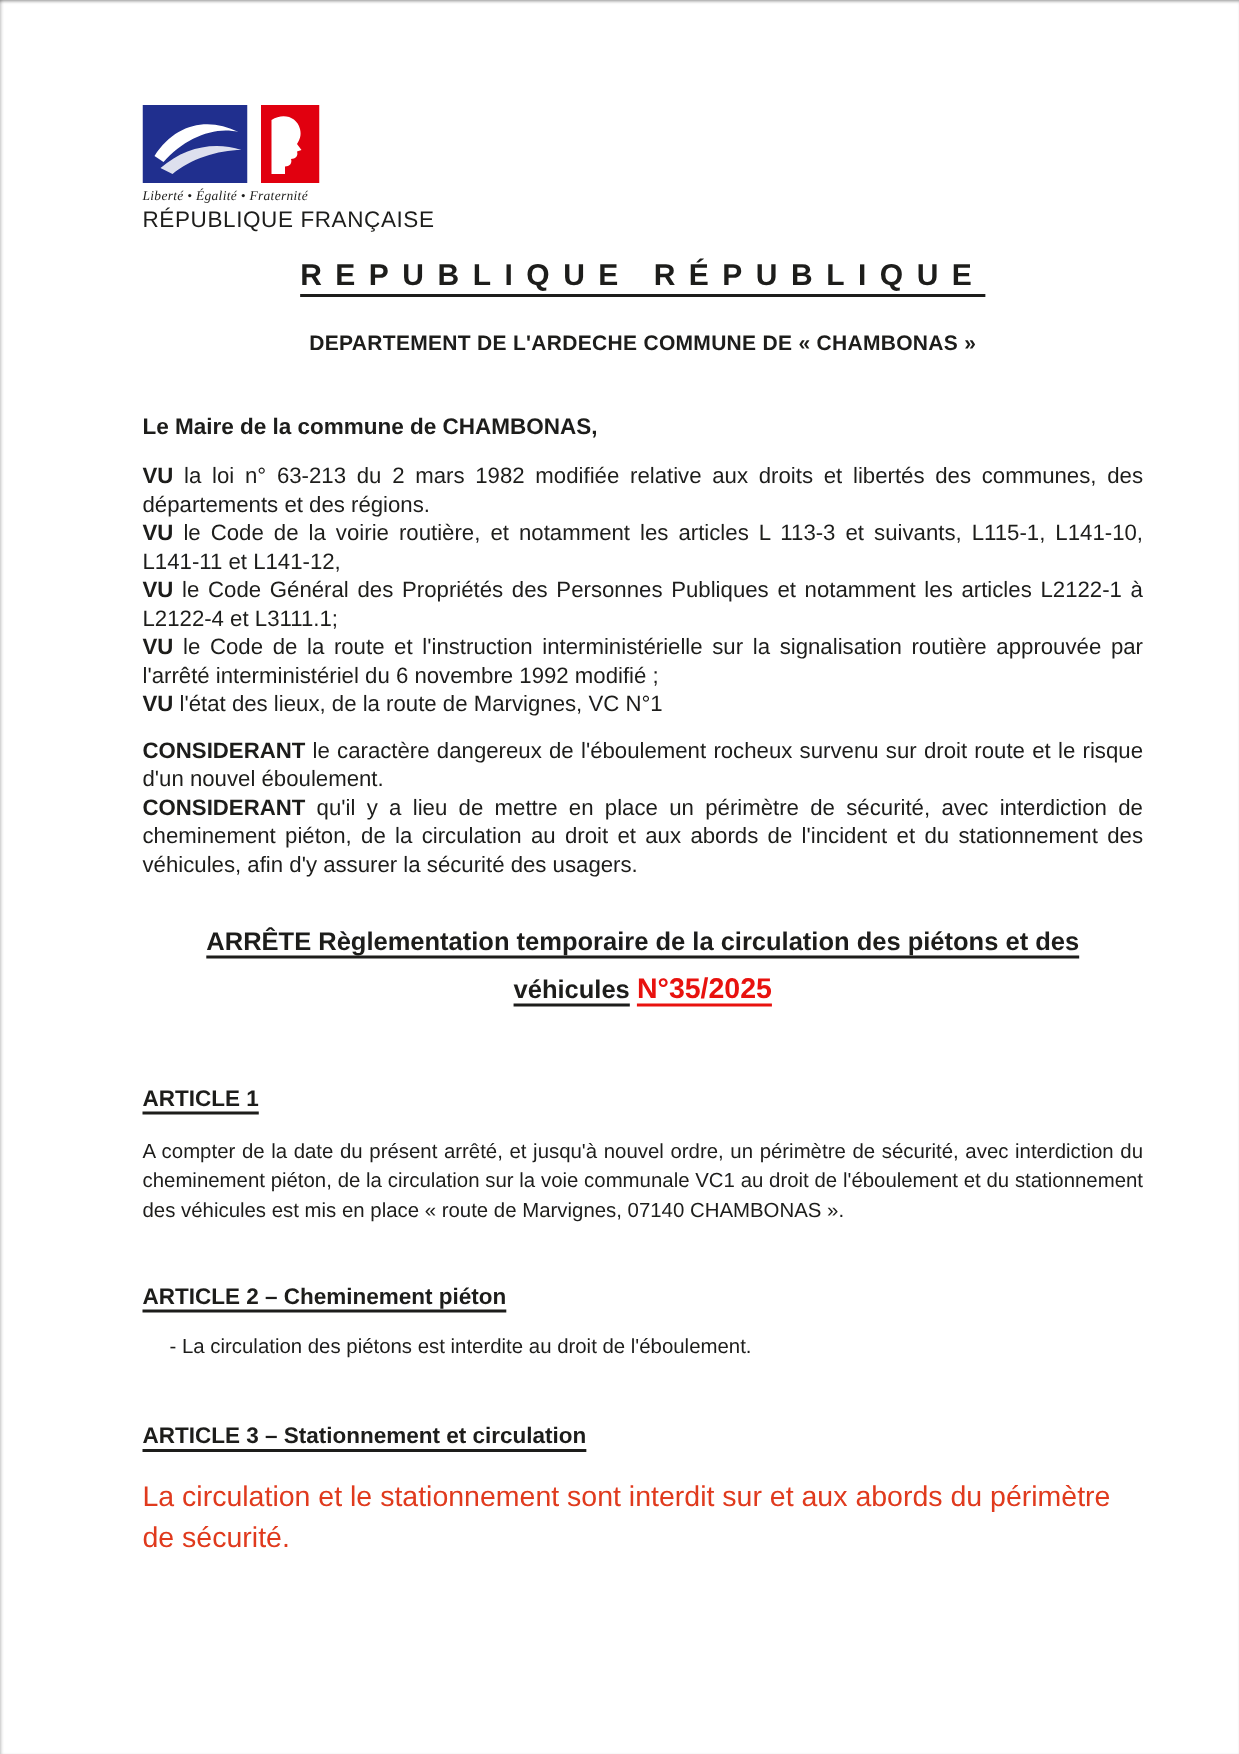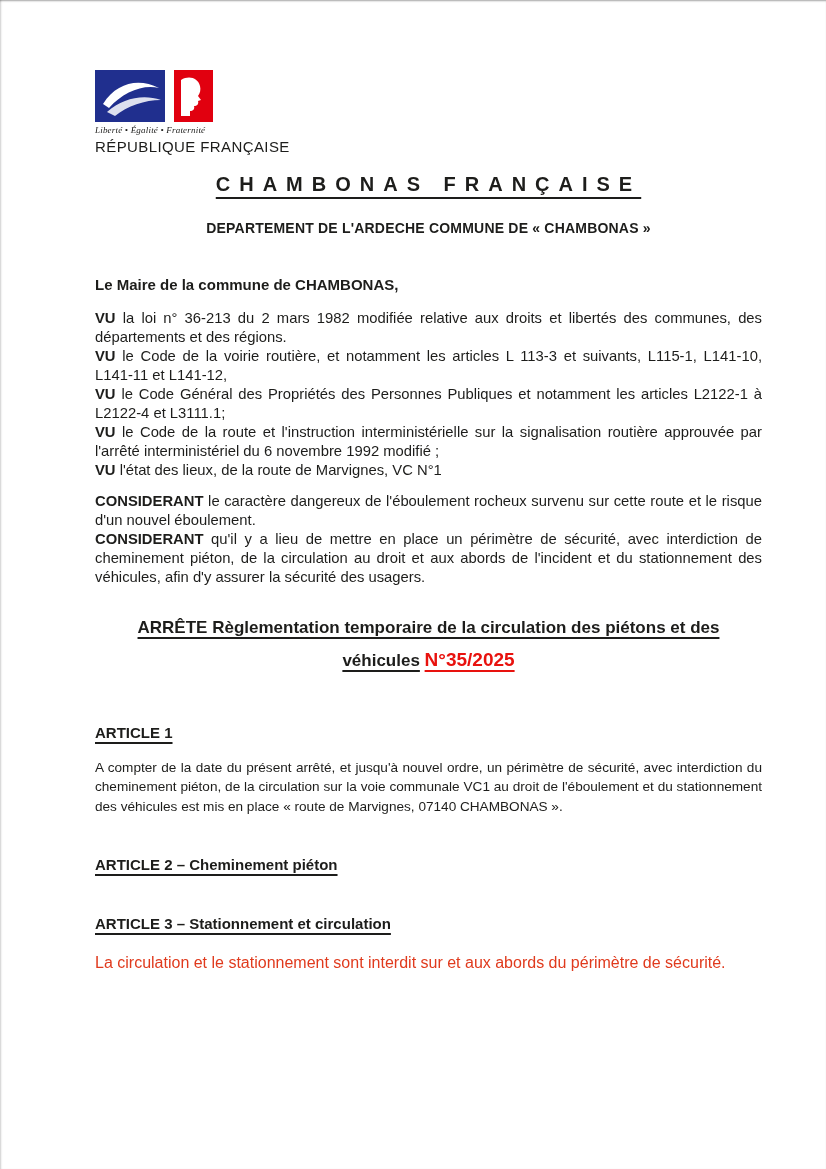--- a/index.html
+++ b/index.html
@@ -123,71 +123,72 @@
     margin-top: 15px;
     font-size: 13.6px;
     line-height: 1.42;
     padding-left: 18px;
   }
   .after-bullet { margin-top: 0; }
   .red-text {
     color: var(--article_red);
     text-align: left;
     margin-top: 20px;
-    font-size: 16px;
+    font-size: 19px;
   }
 </style>
 </head>
 <body>
 
 <div class="page">
 
   <header class="logo-block">
     <svg class="logo-flag" viewBox="0 0 118 52" xmlns="http://www.w3.org/2000/svg">
       <rect x="0" y="0" width="70" height="52" fill="var(--flag_blue, #202f8e)"></rect>
       <rect x="70" y="0" width="9" height="52" fill="#ffffff"></rect>
       <rect x="79" y="0" width="39" height="52" fill="var(--flag_red, #e1000f)"></rect>
       <path d="M8 34 C 22 12, 44 8, 64 18 C 48 14, 28 22, 14 38 Z" fill="#ffffff"></path>
       <path d="M12 42 C 28 28, 48 24, 66 30 C 50 30, 32 36, 20 46 Z" fill="#ffffff" opacity="0.85"></path>
       <path d="M86 10 C 94 5, 103 8, 105 16 C 106 20, 105 23, 103 26 L 106 30 L 103 31 C 104 34, 102 36, 99 36 C 100 39, 98 41, 95 41 L 95 46 L 86 46 Z" fill="#ffffff"></path>
     </svg>
     <div class="logo-motto">Liberté • Égalité • Fraternité</div>
     <div class="logo-republic">RÉPUBLIQUE FRANÇAISE</div>
   </header>
 
-  <h1 class="doc-title">CHAMBONAS FRANÇAISE</h1>
+  <h1 class="doc-title">REPUBLIQUE RÉPUBLIQUE</h1>
 
   <h2 class="doc-subtitle">DEPARTEMENT DE L'ARDECHE COMMUNE DE « CHAMBONAS »</h2>
 
   <p class="salutation">Le Maire de la commune de CHAMBONAS,</p>
 
   <section class="recitals">
-    <p class="recital"><strong class="lead">VU</strong> <span>la loi n° 36-213 du 2 mars 1982 modifiée relative aux droits et libertés des communes, des départements et des régions.</span></p>
+    <p class="recital"><strong class="lead">VU</strong> <span>la loi n° 63-213 du 2 mars 1982 modifiée relative aux droits et libertés des communes, des départements et des régions.</span></p>
     <p class="recital"><strong class="lead">VU</strong> <span>le Code de la voirie routière, et notamment les articles L 113-3 et suivants, L115-1, L141-10, L141-11 et L141-12,</span></p>
     <p class="recital"><strong class="lead">VU</strong> <span>le Code Général des Propriétés des Personnes Publiques et notamment les articles L2122-1 à L2122-4 et L3111.1;</span></p>
     <p class="recital"><strong class="lead">VU</strong> <span>le Code de la route et l'instruction interministérielle sur la signalisation routière approuvée par l'arrêté interministériel du 6 novembre 1992 modifié ;</span></p>
     <p class="recital"><strong class="lead">VU</strong> <span>l'état des lieux, de la route de Marvignes, VC N°1</span></p>
   </section>
 
   <section class="recitals considerants">
-    <p class="recital"><strong class="lead">CONSIDERANT</strong> <span>le caractère dangereux de l'éboulement rocheux survenu sur cette route et le risque d'un nouvel éboulement.</span></p>
+    <p class="recital"><strong class="lead">CONSIDERANT</strong> <span>le caractère dangereux de l'éboulement rocheux survenu sur droit route et le risque d'un nouvel éboulement.</span></p>
     <p class="recital"><strong class="lead">CONSIDERANT</strong> <span>qu'il y a lieu de mettre en place un périmètre de sécurité, avec interdiction de cheminement piéton, de la circulation au droit et aux abords de l'incident et du stationnement des véhicules, afin d'y assurer la sécurité des usagers.</span></p>
   </section>
 
   <div class="decree-title">
     <span class="inner"><span class="u">ARRÊTE Règlementation temporaire de la circulation des piétons et des véhicules</span> <span class="u decree-number">N°35/2025</span></span>
   </div>
 
   <section class="article article-1">
     <h3 class="article-heading">ARTICLE 1</h3>
     <p class="article-body">A compter de la date du présent arrêté, et jusqu'à nouvel ordre, un périmètre de sécurité, avec interdiction du cheminement piéton, de la circulation sur la voie communale VC1 au droit de l'éboulement et du stationnement des véhicules est mis en place « route de Marvignes, 07140 CHAMBONAS ».</p>
   </section>
 
   <section class="article article-2">
     <h3 class="article-heading">ARTICLE 2 – Cheminement piéton</h3>
+    <p class="article-bullet">-  La circulation des piétons est interdite au droit de l'éboulement.</p>
   </section>
 
   <section class="article article-3">
     <h3 class="article-heading">ARTICLE 3 – Stationnement et circulation</h3>
     <p class="article-body red-text">La circulation et le stationnement sont interdit sur et aux abords du périmètre de sécurité.</p>
   </section>
 
 </div>
 
 </body></html>

